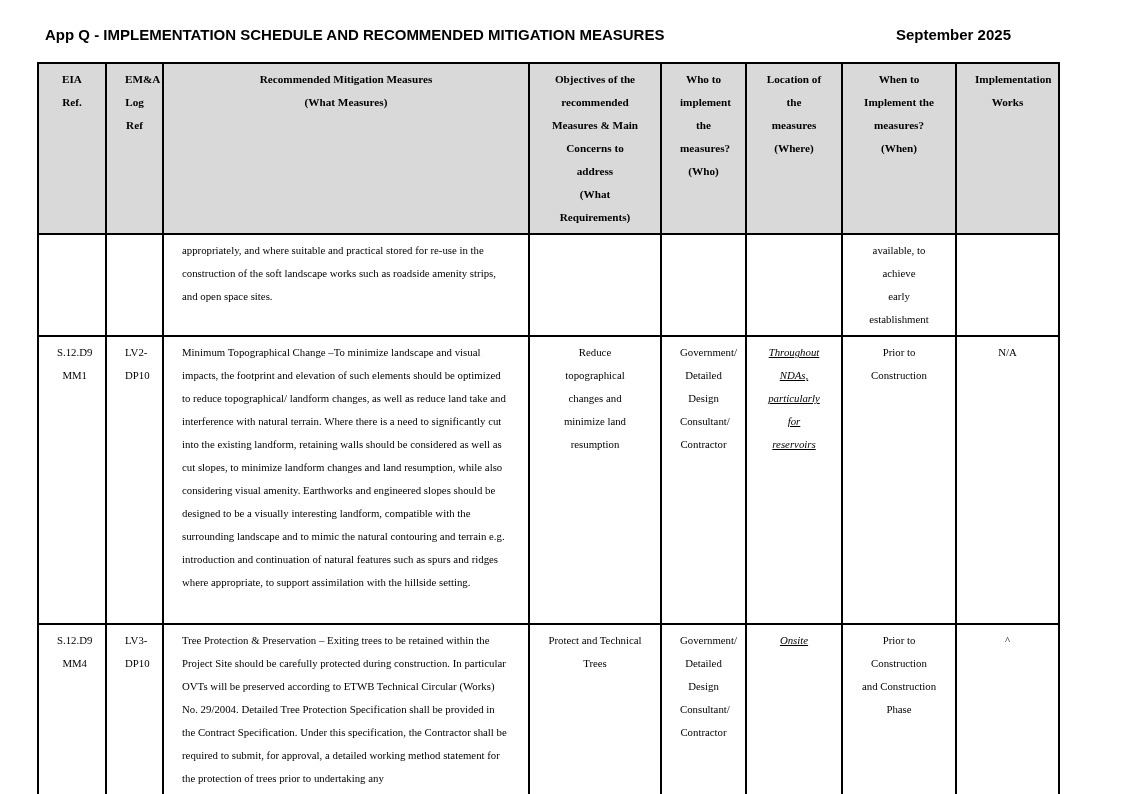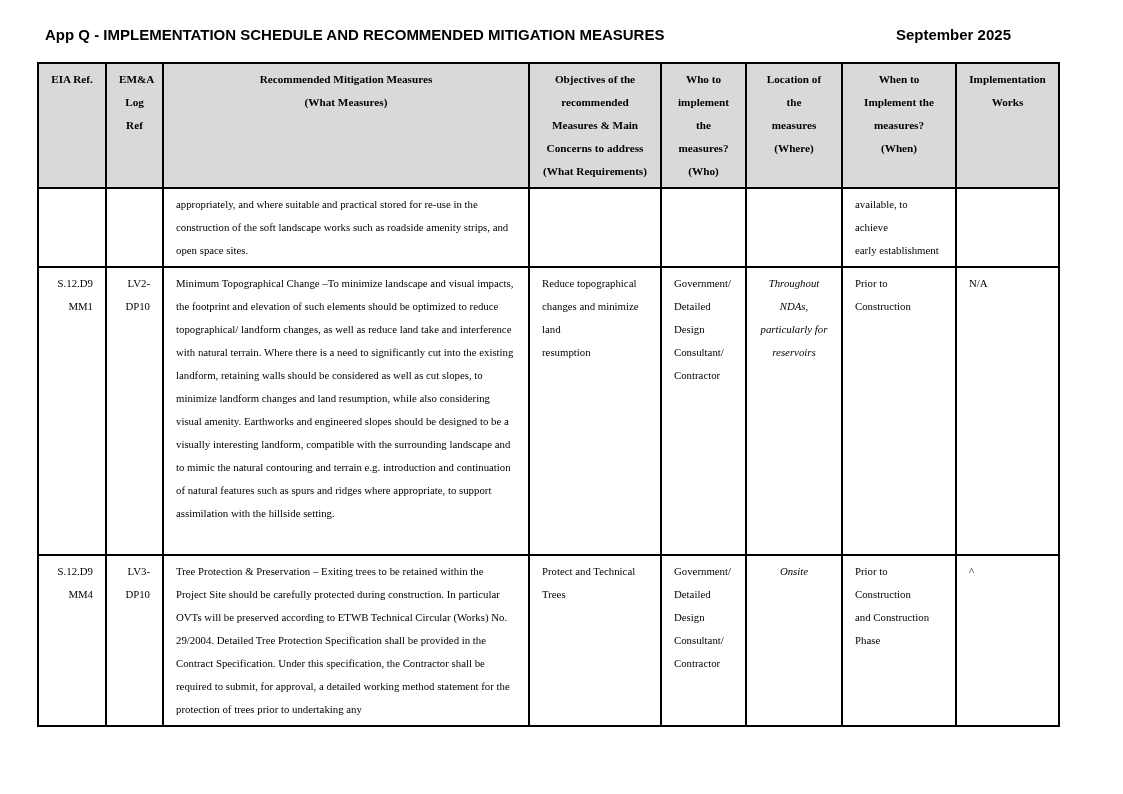--- a/index.html
+++ b/index.html
@@ -33,38 +33,39 @@
     position: absolute;
     top: 62px;
     left: 37px;
     width: 1021px;
     border-collapse: collapse;
     table-layout: fixed;
   }
   .sched-table th, .sched-table td {
     border: 2px solid #000000;
     vertical-align: top;
-    padding: 4px 12px;
+    padding: 4px 18px;
     font-size: 10.8px;
     line-height: 23px;
     white-space: pre-line;
     overflow: hidden;
   }
   .sched-table th {
     background: #d9d9d9;
     font-weight: bold;
     text-align: center;
     font-size: 11.2px;
   }
   td.ref-cell { text-align: right; }
   td.measures-cell { text-align: left; }
-  td.center-cell { }
+  td.center-cell { text-align: center; }
   td.location-cell {
     text-align: center;
     font-style: italic;
+    text-decoration: underline;
   }
   td.location-cell:empty { text-decoration: none; }
   .page-footer {
     position: absolute;
     top: 723px;
     left: 0;
     width: 100%;
     text-align: center;
     font-size: 11.5px;
     font-family: "Liberation Serif", serif;

